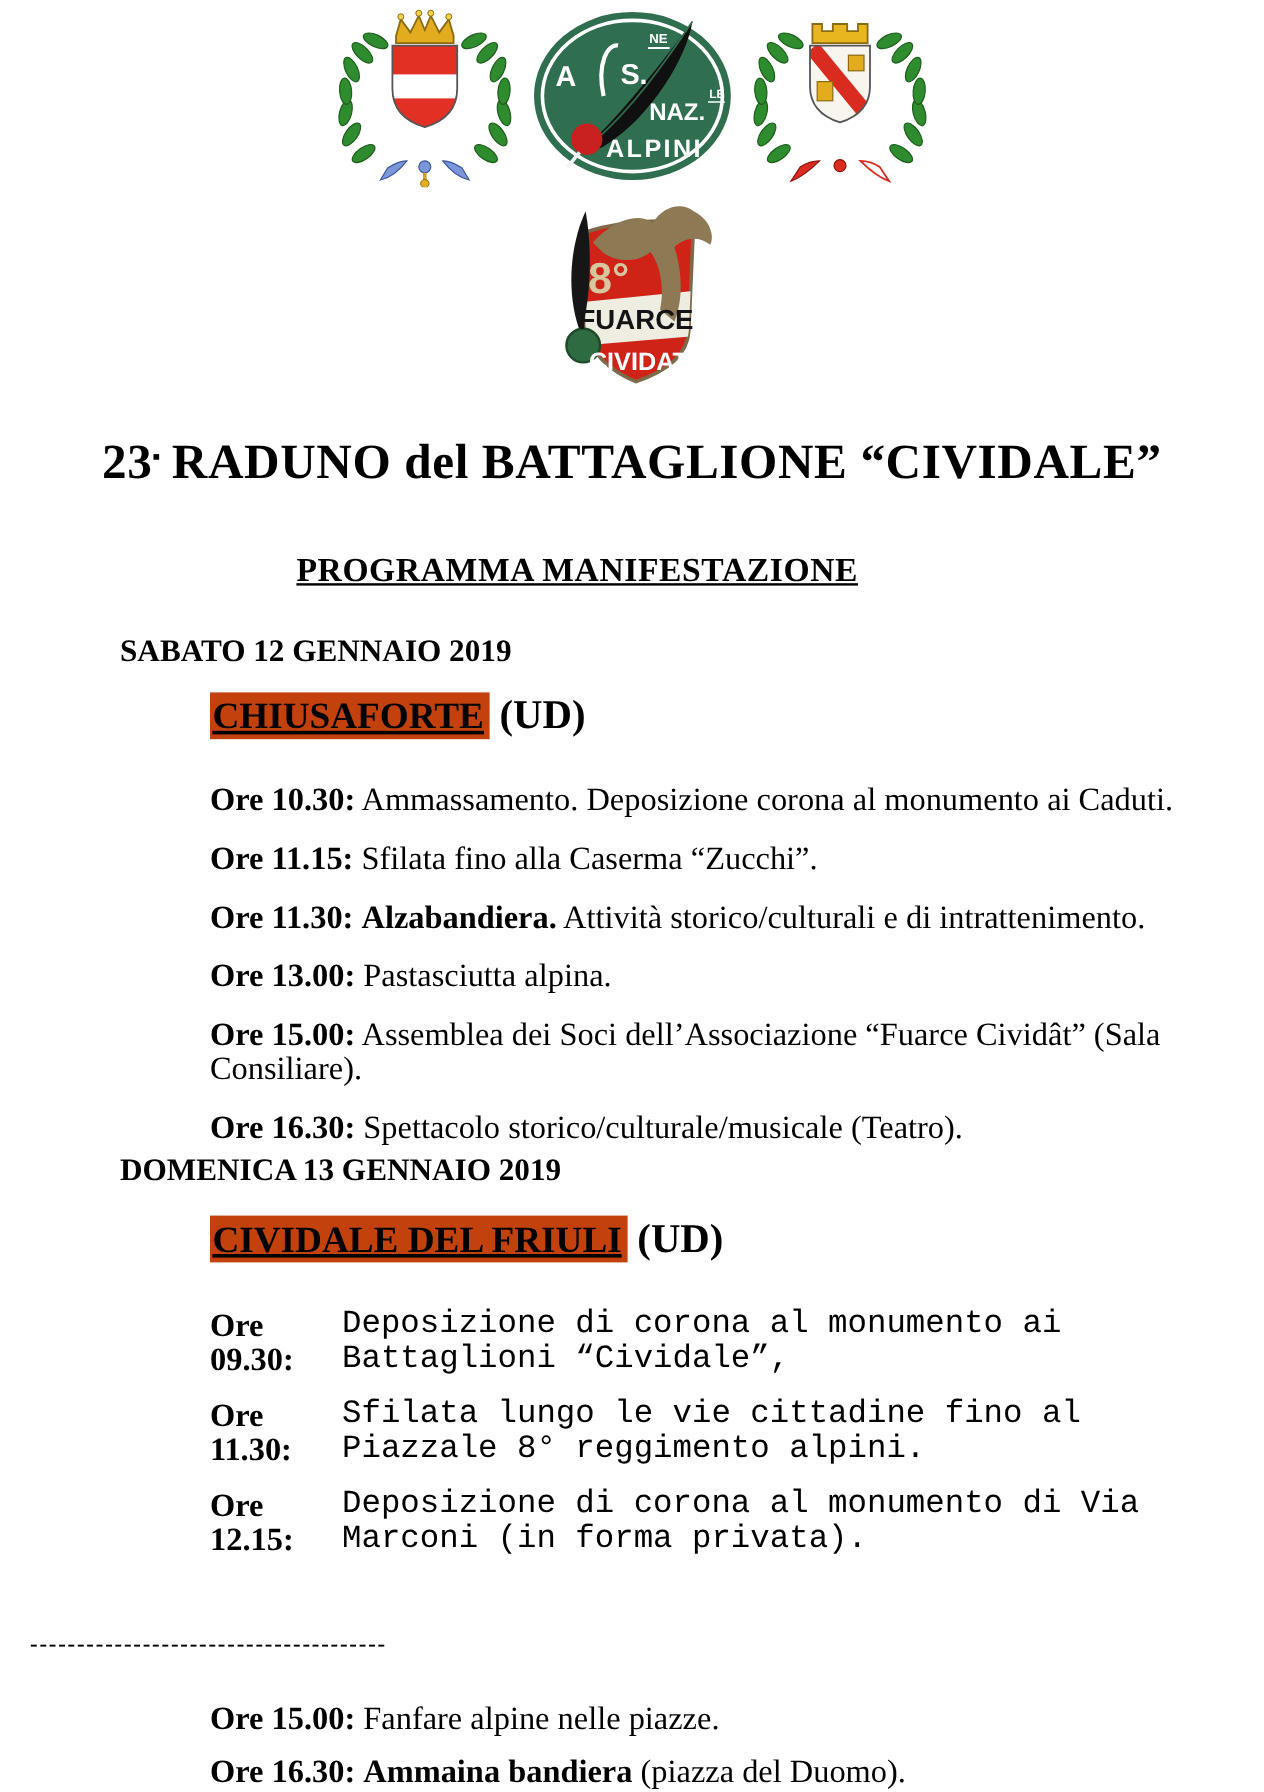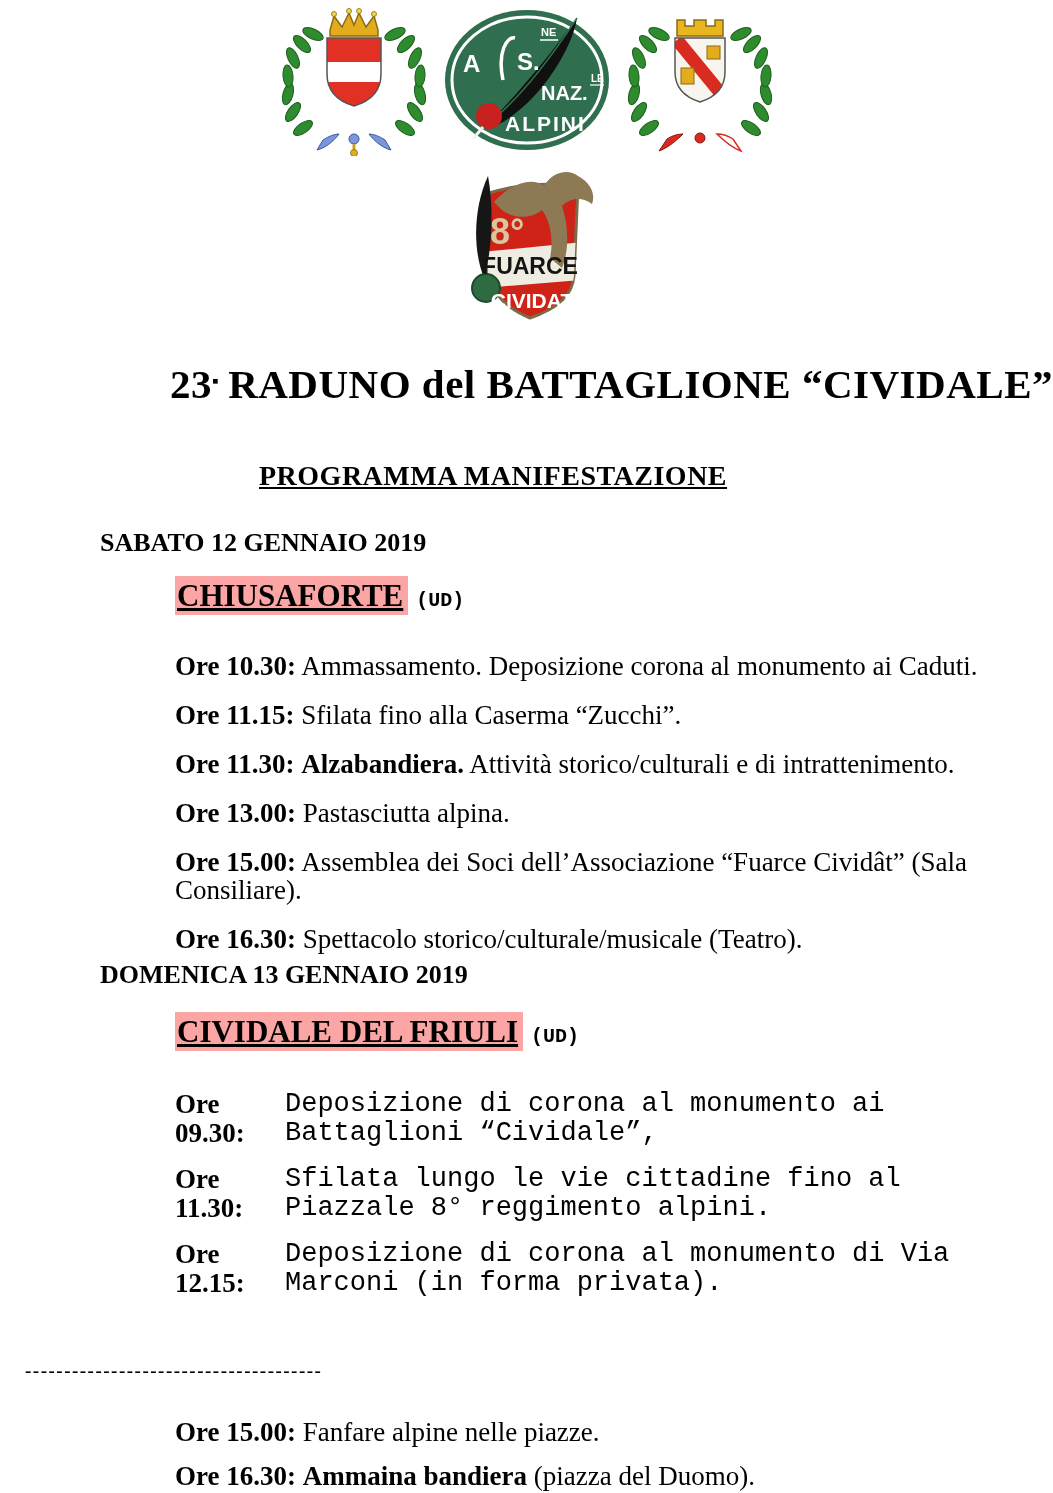--- a/index.html
+++ b/index.html
@@ -16,43 +16,43 @@
   .logo-row {
     position: absolute; top: 6px; left: 0; width: 100%;
     display: flex; justify-content: center; align-items: center; gap: 10px;
   }
   .badge-row {
     position: absolute; top: 158px; left: 0; width: 100%;
     display: flex; justify-content: center;
   }
   .title {
     position: absolute; top: 360px; left: 0; width: 100%;
-    text-align: right; font-size: 41px; font-weight: bold; letter-spacing: .5px;
+    text-align: center; font-size: 41px; font-weight: bold; letter-spacing: .5px;
     white-space: nowrap;
     font-family: Liberation Serif, serif;
   }
   .ordsq { font-size: 19px; vertical-align: 11px; margin-right: 9px; }
   .subtitle {
     position: absolute; top: 460px; left: 247px;
-    font-size: 28px; font-weight: bold; text-decoration: underline; letter-spacing: .5px; margin-left: 12px;
+    font-size: 28px; font-weight: bold; text-decoration: underline; letter-spacing: .5px;
   }
   .day-heading {
     position: absolute; left: 100px;
     font-size: 26px; font-weight: bold; 
   }
   .sat-heading { top: 528px; }
   .sun-heading { top: 960px; }
   .loc-line { position: absolute; left: 175px; white-space: nowrap; }
   .sat-loc { top: 578px; }
   .sun-loc { top: 1014px; }
   .loc-name {
     font-size: 31px; font-weight: bold; text-decoration: underline;
-    background: #fca5a5; padding: 2px 5px 2px 2px; margin-top: 46px;
-  }
-  .loc-prov { font-size: 20px; font-weight: bold; margin-left: 8px; font-family: Liberation Mono, monospace; }
+    background: #c2410c; padding: 2px 5px 2px 2px; margin-top: 46px;
+  }
+  .loc-prov { font-size: 34px; font-weight: bold; margin-left: 8px; }
   .events { position: absolute; left: 175px; width: 850px; font-size: 27px; }
   .sat-events { top: 652px; }
   .events p { margin: 0 0 21px 0; line-height: 28px; }
   .time { font-weight: bold; }
   .lead { font-weight: bold; }
   .sun-events { top: 1090px; }
   .srow { display: flex; margin-bottom: 17px; }
   .stime { width: 110px; flex: none; font-weight: bold; line-height: 29px; }
   .sbody div { line-height: 29px; font-family: Liberation Mono, monospace; }
   .divider {

